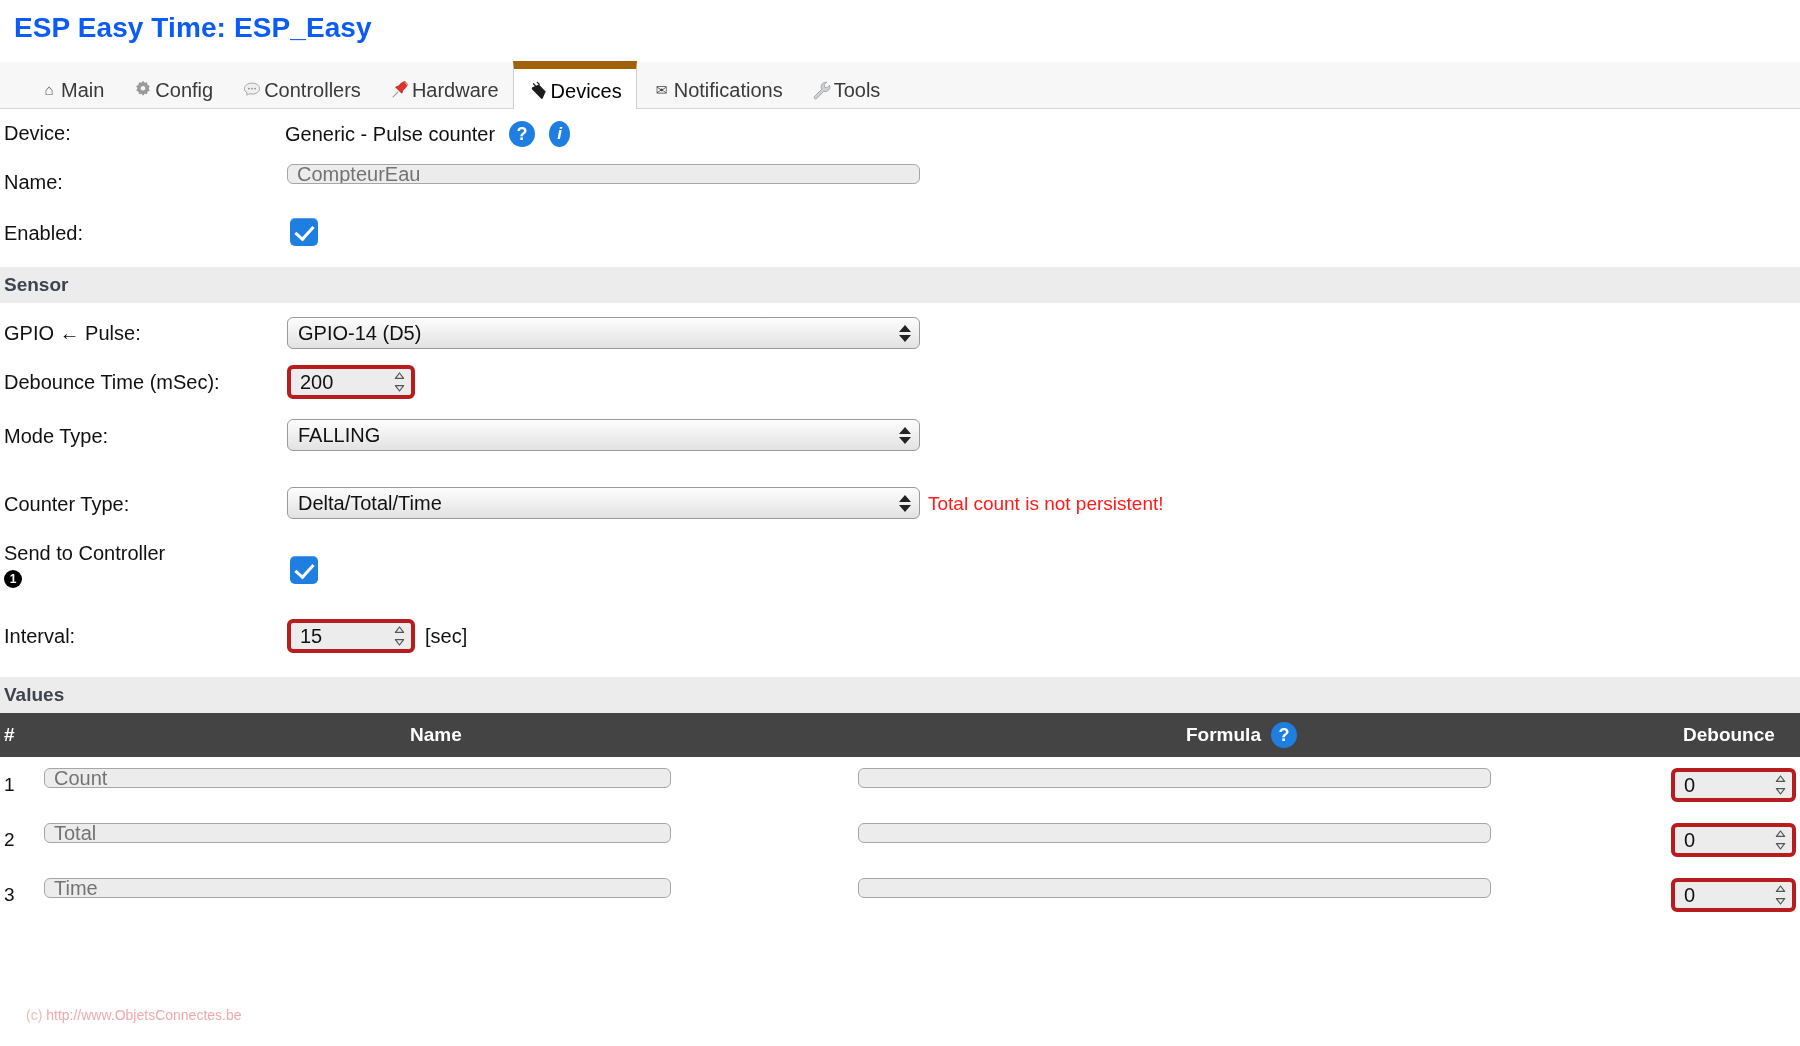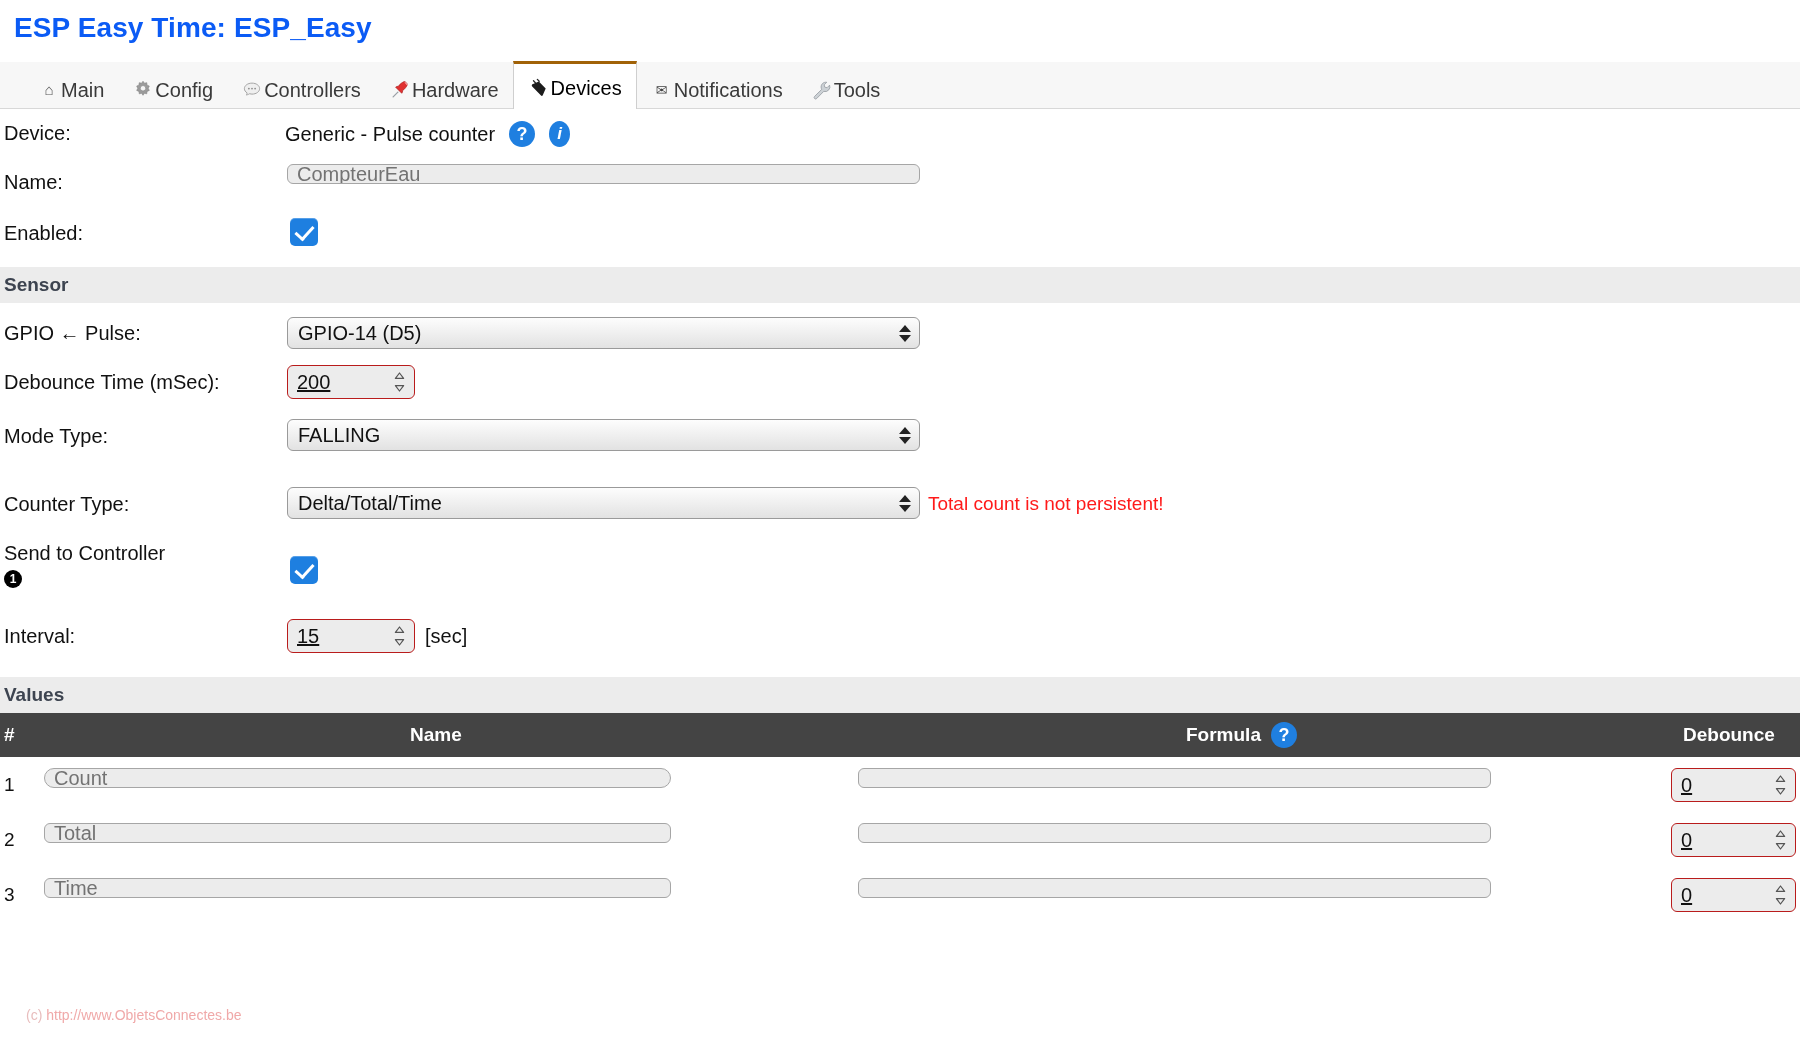--- a/index.html
+++ b/index.html
@@ -48,21 +48,21 @@
     color: #3a3a3a;
     cursor: pointer;
     white-space: nowrap;
     position: relative;
   }
   .tab .tlabel { line-height: 1; }
   .tab.active {
     background: #ffffff;
     border: 1px solid #cfcfcf;
     border-bottom: none;
-    border-top: 3px solid #a16207;
+    border-top: 8px solid #a16207;
     height: 48px;
     color: #000;
     z-index: 3;
     padding-top: 3px;
   }
   .tab.active .tlabel { font-weight: normal; }
   .tab-icon {
     display: inline-block;
     width: 22px; height: 22px;
     position: relative;
@@ -162,29 +162,28 @@
     border-left: 6px solid transparent;
     border-right: 6px solid transparent;
   }
   .sel-arrows i.up { border-bottom: 7px solid #222; }
   .sel-arrows i.dn { border-top: 7px solid #222; }
 
   .num-wrap { position: relative; display:inline-block; }
   .num {
     height: 34px;
     background: #ececec;
-    border: 1px solid #b91c1c;
+    border: 4px solid #b91c1c;
     border-radius: 6px;
     font-family: "Liberation Sans", sans-serif;
     font-size: 20px;
     color: #111;
     padding: 0 30px 0 9px;
     outline: none;
     width: 100%;
-    text-decoration: underline;
   }
   .spin {
     position:absolute; right:9px; top:50%;
     transform: translateY(-50%);
     width: 14px; height: 26px;
     display:flex; flex-direction:column; align-items:center; justify-content:center;
     gap: 2px;
     pointer-events:none;
   }
   .spin svg { display:block; }
@@ -490,21 +489,21 @@
         </div>
         <div class="h" style="left:1683px;">Debounce</div>
       </div>
     </div>
 
     <div class="row" style="height:160px;">
 
       <div class="vrow" style="top:6px;">
         <div class="idx">1</div>
         <div class="ctrl" style="left:44px; top:5px;">
-          <input class="txt" style="width: 627px; border-radius: 16px;" type="text" value="Count">
+          <input class="txt" style="width: 627px;" type="text" value="Count">
         </div>
         <div class="ctrl" style="left:858px; top:5px;">
           <input class="txt" style="width: 633px;" type="text" value="">
         </div>
         <div class="ctrl" style="left:1671px; top:5px;">
           <div class="num-wrap" style="width:125px;">
             <input class="num" type="text" value="0" style="">
             <span class="spin">
               <svg width="13" height="24" viewBox="0 0 13 24">
                 <path d="M6.5 3 L10.6 8.4 L2.4 8.4 Z" fill="none" stroke="#555" stroke-width="1.2" stroke-linejoin="round"></path>

